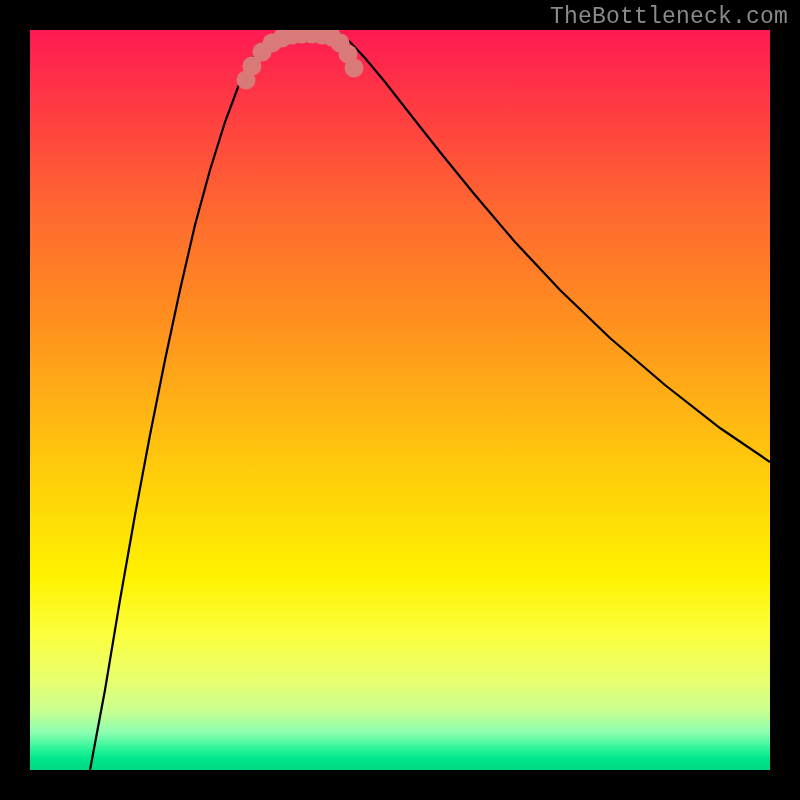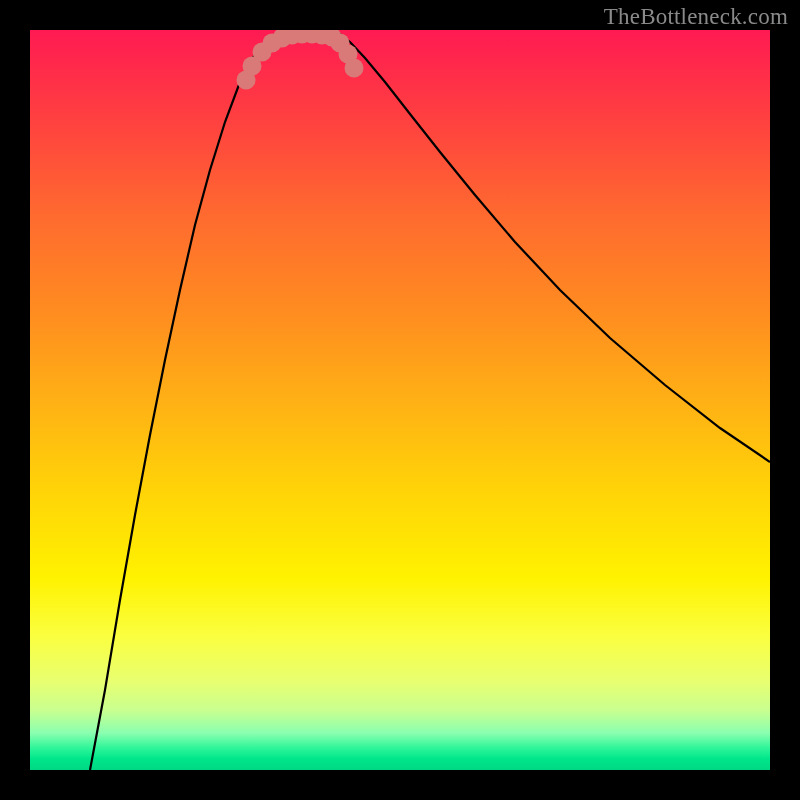--- a/index.html
+++ b/index.html
@@ -49,21 +49,21 @@
   .curve-svg {
     position: absolute;
     inset: 0;
     width: 740px;
     height: 740px;
   }
   .watermark {
     position: absolute;
     top: 4px;
     right: 12px;
-    font-family: Liberation Serif, serif;
+    font-family: Liberation Mono, monospace;
     font-size: 23px;
     color: #8a8a8a;
     letter-spacing: 0.2px;
   }
 </style>
 </head>
 <body>
 
 <div class="frame">
 

